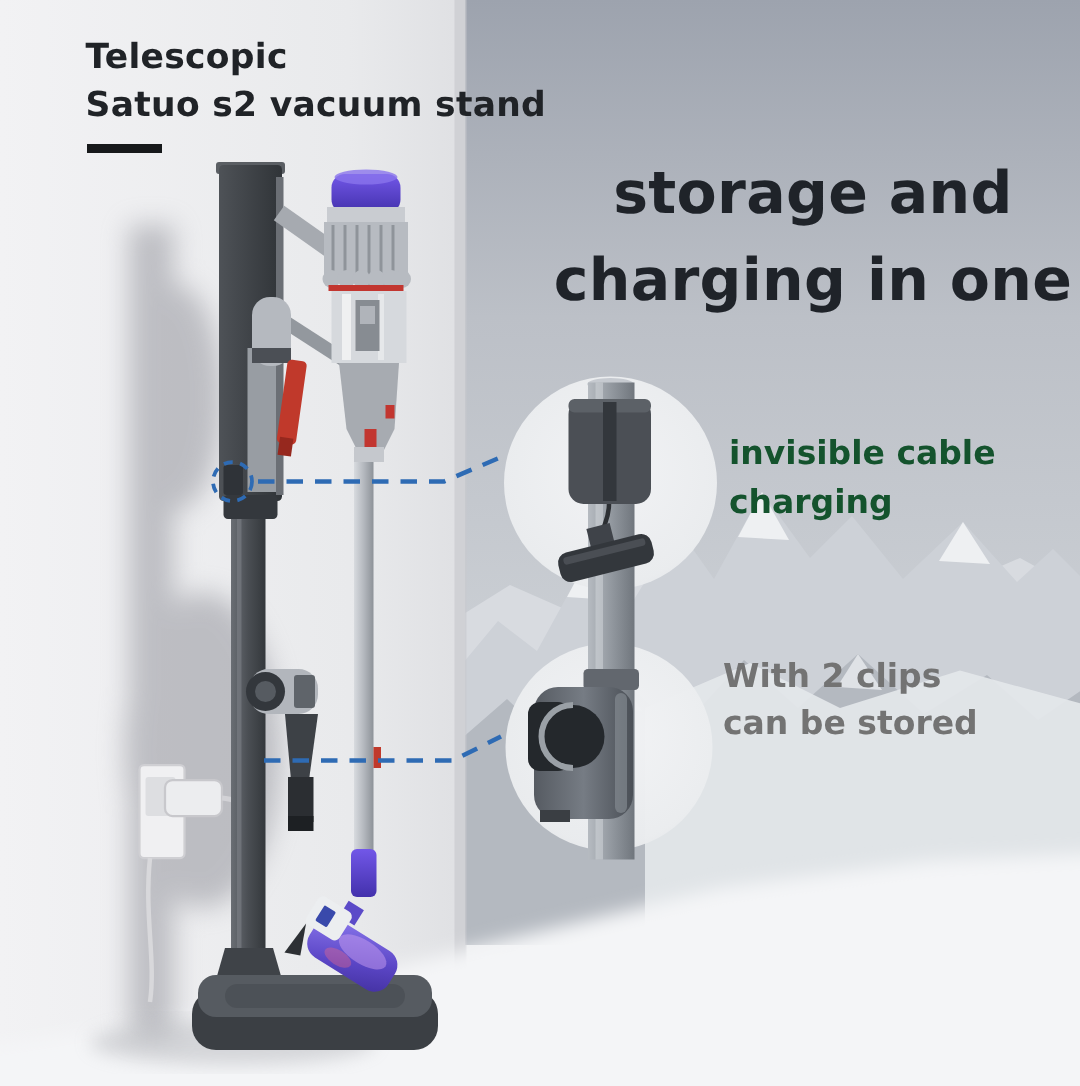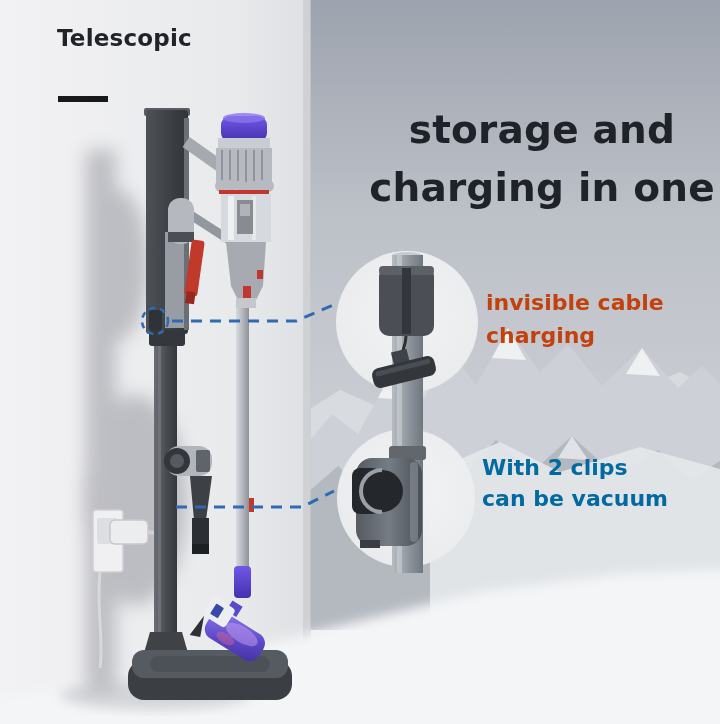--- a/index.html
+++ b/index.html
@@ -6,22 +6,22 @@
   .stage{
     position:relative;width:720px;height:724px;overflow:hidden;
     background:#edeef0;font-family:"DejaVu Sans",sans-serif;padding-left:24px;
     -webkit-font-smoothing:antialiased;
   }
   .stage svg.scene{position:absolute;left:0;top:0;z-index:1;}
   .txt{position:absolute;z-index:5;color:#1f2226;font-weight:700;}
   .product-title{left:57px;top:22px;font-size:23px;line-height:32px;letter-spacing:.2px;color:#202327;}
   .title-underline{position:absolute;left:58px;top:96px;width:50px;height:6px;background:#17191b;z-index:5;}
   .headline{left:352px;top:101px;width:380px;text-align:center;font-size:39px;line-height:58px;color:#1f2329;letter-spacing:.2px;}
-  .note-cable{left:486px;top:286px;font-size:22px;line-height:33px;color:#c2410c;}
-  .note-clips{left:482px;top:452px;font-size:22px;line-height:31px;color:#0369a1;}
+  .note-cable{left:486px;top:286px;font-size:22px;line-height:33px;color:#14532d;}
+  .note-clips{left:482px;top:436px;font-size:22px;line-height:31px;color:#737373;}
 </style>
 </head>
 <body>
 
 <div class="stage">
 
   <svg class="scene" width="720" height="724" viewBox="0 0 720 724">
     <defs>
       <linearGradient id="gSky" x1="0" y1="0" x2="0" y2="1">
         <stop offset="0" stop-color="#9da3ae"></stop>
@@ -234,31 +234,32 @@
         <circle cx="382" cy="491" r="21" fill="#24282c"></circle>
         <path d="M382,470 A21,21 0 0,0 382,512" fill="none" stroke="#9aa0a6" stroke-width="4"></path>
         <rect x="410" y="462" width="8" height="80" rx="4" fill="#8b9198" opacity="0.6"></rect>
         <rect x="360" y="540" width="20" height="8" fill="#3a3e43"></rect>
       </g>
     </g>
   </svg>
 
   <div class="txt product-title">
     <div>Telescopic</div>
+    <div>Satuo s2 vacuum stand</div>
   </div>
   <div class="title-underline"></div>
 
   <div class="txt headline">
     <div>storage and</div>
     <div>charging in one</div>
   </div>
 
   <div class="txt note-cable">
     <div>invisible cable</div>
     <div>charging</div>
   </div>
 
   <div class="txt note-clips">
     <div>With 2 clips</div>
-    <div>can be vacuum</div>
+    <div>can be stored</div>
   </div>
 
 </div>
 
 </body></html>

